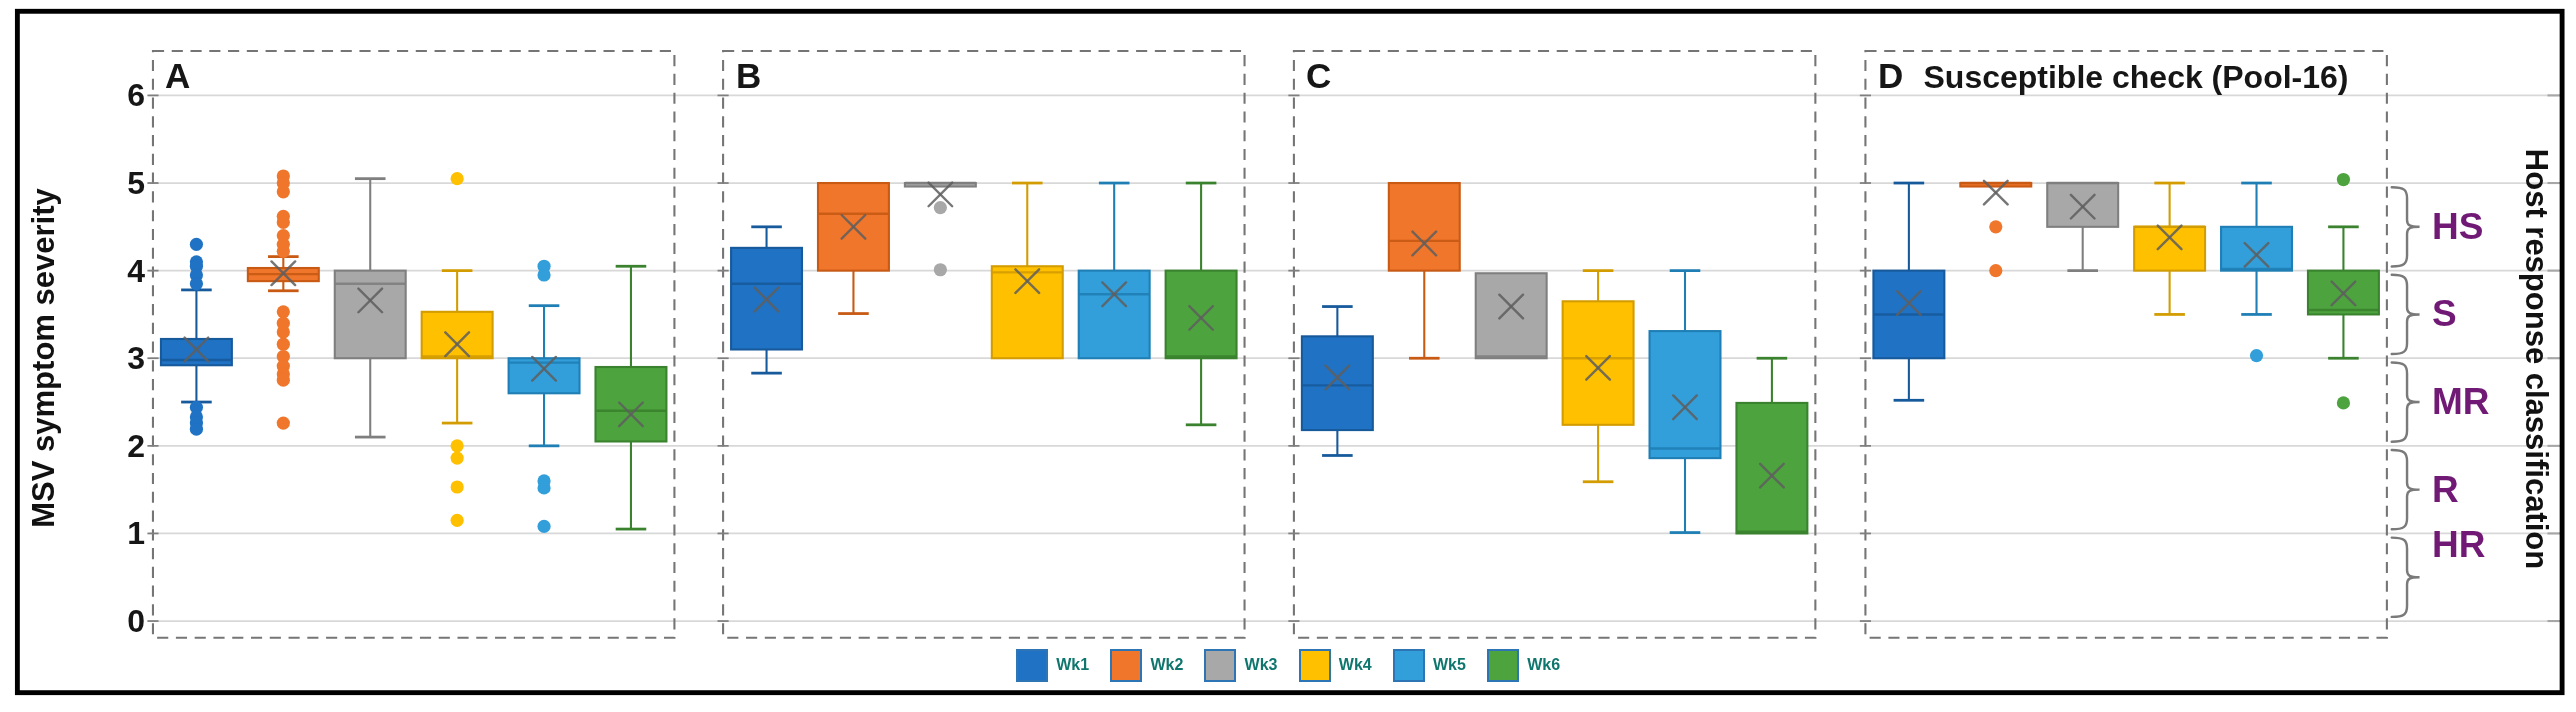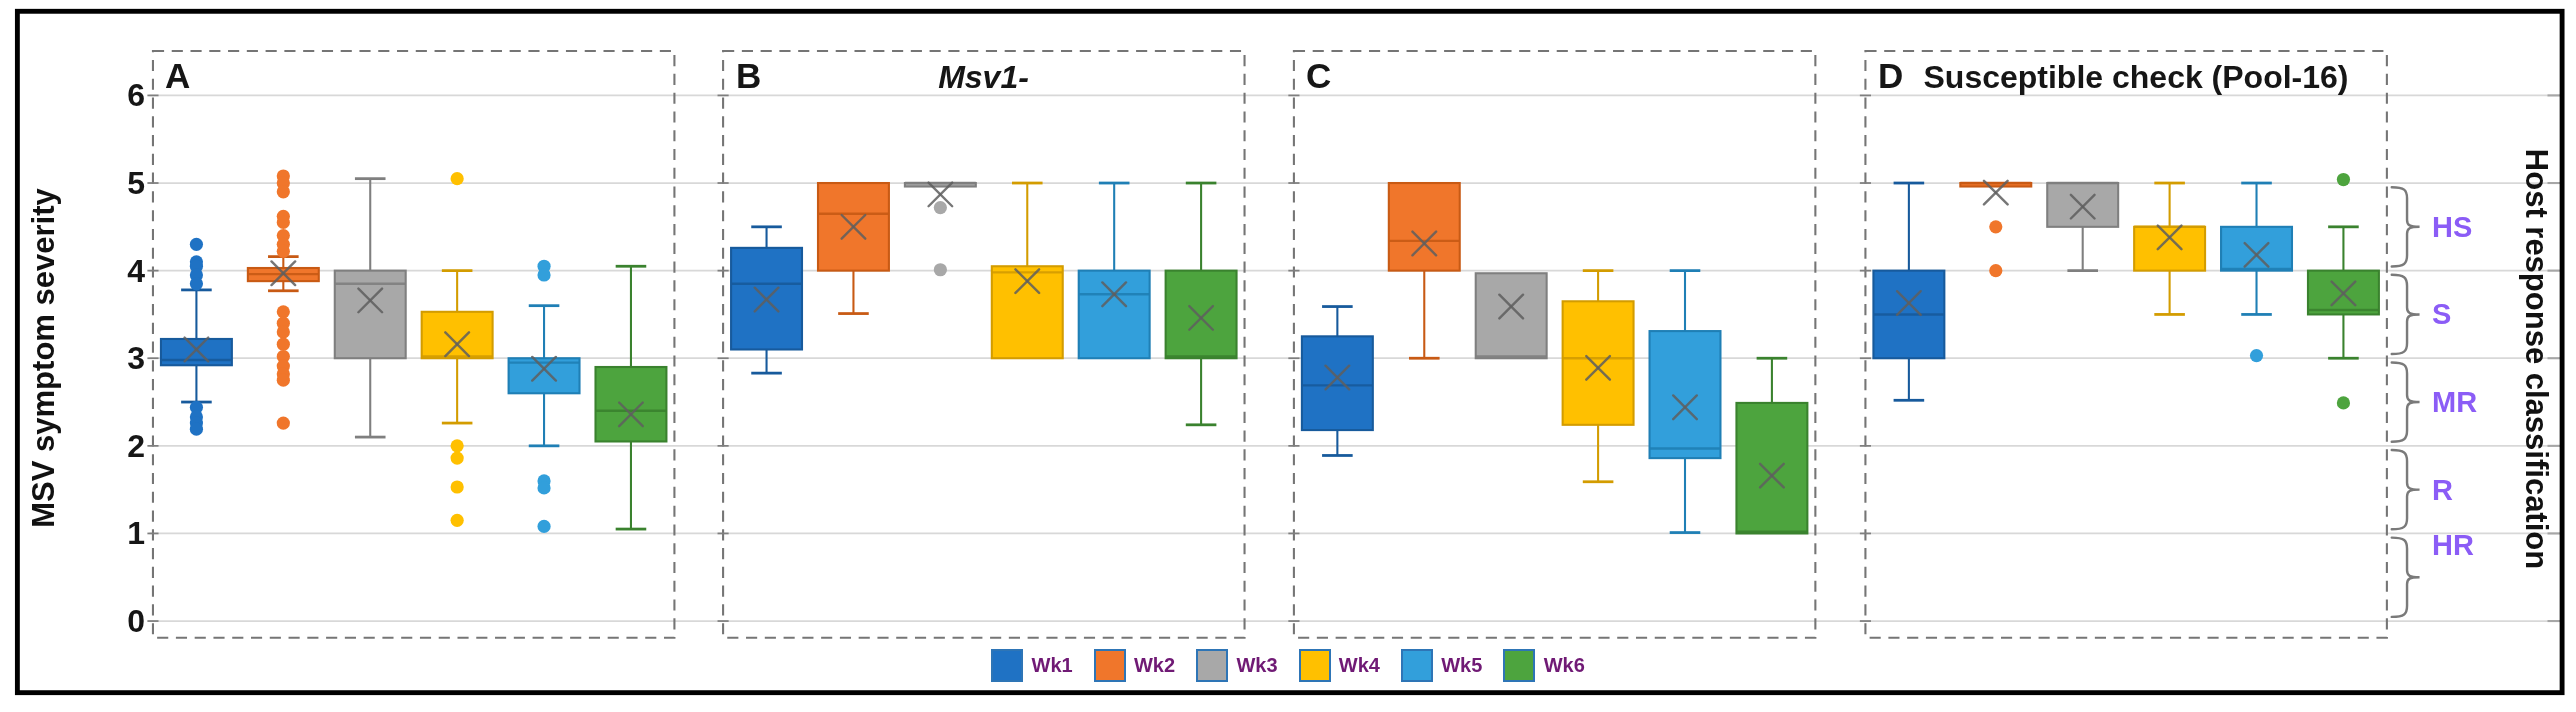--- a/index.html
+++ b/index.html
@@ -8,25 +8,25 @@
   .fig svg{position:absolute;left:0;top:0;}
   .abs{position:absolute;}
   .ytitle{left:-200px;top:337px;width:487px;height:42px;line-height:42px;text-align:center;
           font-size:31px;font-weight:bold;color:#111;transform:rotate(-90deg);}
   .rtitle{left:2237px;top:338px;width:598px;height:42px;line-height:42px;text-align:center;
           font-size:31px;font-weight:bold;color:#111;transform:rotate(90deg);}
   .ytick{width:49px;height:42px;line-height:42px;text-align:right;font-size:32px;font-weight:bold;color:#161616;}
   .pletter{top:54px;width:63px;height:43px;line-height:43px;font-size:35px;font-weight:600;color:#161616;}
   .ptitle{top:56px;height:42px;line-height:42px;text-align:center;font-size:32px;font-weight:600;color:#161616;}
   .ptitle.it{font-style:italic;}
-  .clabel{left:2432px;width:118px;height:42px;line-height:42px;text-align:left;font-size:29px;font-weight:600;color:#8b5cf6;}
+  .clabel{left:2432px;width:118px;height:42px;line-height:42px;text-align:left;font-size:37px;font-weight:600;color:#701a75;}
   .legend{left:0;top:644px;width:2576px;height:42px;display:flex;justify-content:center;align-items:center;gap:21px;}
   .litem{display:flex;align-items:center;}
   .lgsw{width:32px;height:33px;border:2.1px solid #2E75B6;box-sizing:border-box;}
-  .lglab{margin-left:8.3px;font-size:20px;font-weight:600;color:#701a75;}
+  .lglab{margin-left:8.3px;font-size:16px;font-weight:600;color:#0f766e;}
 </style>
 </head>
 <body>
 
 <div class="fig">
 
   <svg id="chart-svg" width="2576" height="713" viewBox="0 0 3705 1025">
       <line x1="215" y1="137" x2="3683" y2="137" stroke="#D8D8D8" stroke-width="2.5"></line>
       <line x1="215" y1="263" x2="3683" y2="263" stroke="#D8D8D8" stroke-width="2.5"></line>
       <line x1="215" y1="389" x2="3683" y2="389" stroke="#D8D8D8" stroke-width="2.5"></line>
@@ -304,21 +304,20 @@
 
   <div class="abs ytitle">MSV symptom severity</div>
 
   <div class="abs rtitle">Host response classification</div>
 
   <div class="abs pletter" style="left:165px;">A</div>
   <div class="abs pletter" style="left:736px;">B</div>
   <div class="abs pletter" style="left:1306px;">C</div>
   <div class="abs pletter" style="left:1878px;">D</div>
 
-  <div class="abs ptitle it" style="left:723px;width:521px;">Msv1-</div>
   <div class="abs ptitle" style="left:1865px;width:542px;">Susceptible check (Pool-16)</div>
 
   <div class="abs clabel" style="top:206px;">HS</div>
   <div class="abs clabel" style="top:293px;">S</div>
   <div class="abs clabel" style="top:381px;">MR</div>
   <div class="abs clabel" style="top:469px;">R</div>
   <div class="abs clabel" style="top:524px;">HR</div>
 
   <div class="abs legend">
     <div class="litem">

